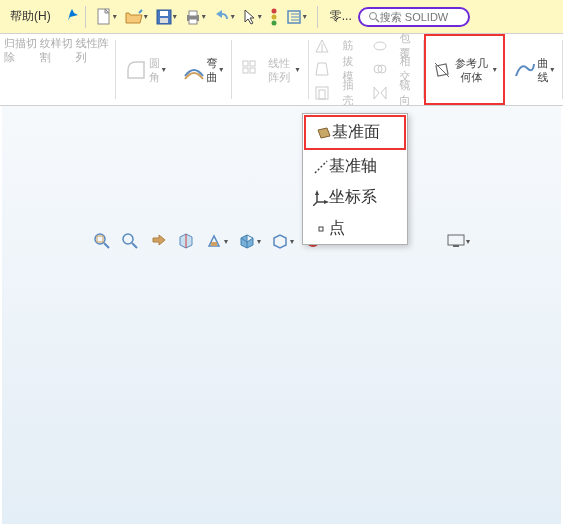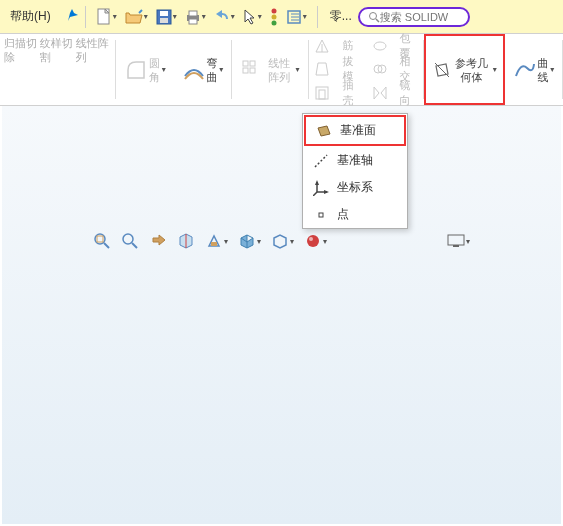--- a/index.html
+++ b/index.html
@@ -26,21 +26,21 @@
     .ribbon-subcol { display: flex; flex-direction: column; justify-content: space-around; padding: 0 4px; }
     .ribbon-subitem { display: flex; align-items: center; gap: 3px; font-size: 11px; color: #bbb; padding: 1px 2px; height: 22px; }
     .ref-geom { border: 2px solid #ee3333; padding: 2px 6px; }
     
     .viewport-toolbar { position: absolute; top: 120px; left: 0; right: 0; display: flex; justify-content: center; gap: 6px; padding: 4px 0; }
     .vp-btn { display: flex; align-items: center; padding: 2px; }
     
     .viewport { position: absolute; top: 106px; left: 2px; right: 2px; bottom: 2px; background: linear-gradient(to bottom, #f6f9fc 0%, #e4eef6 100%); }
     
     .ref-menu { position: absolute; top: 113px; left: 302px; width: 106px; background: #fff; border: 1px solid #b0b0b0; box-shadow: 2px 2px 6px rgba(0,0,0,0.2); }
-    .ref-menu-item { display: flex; align-items: center; gap: 8px; padding: 5px 10px; font-size: 12px; color: #333; }
+    .ref-menu-item { display: flex; align-items: center; padding: 5px 10px; font-size: 16px; color: #333; }
     .ref-menu-item.highlighted { border: 2px solid #ee3333; margin: 1px; }
     .ref-menu-icon { width: 16px; height: 16px; display: flex; align-items: center; justify-content: center; }
   </style>
 </head>
 <body>
 
 <div class="menubar">
   <span class="menubar-item">帮助(H)</span>
   <span class="pin-icon">
     <svg width="14" height="14" viewBox="0 0 14 14">

